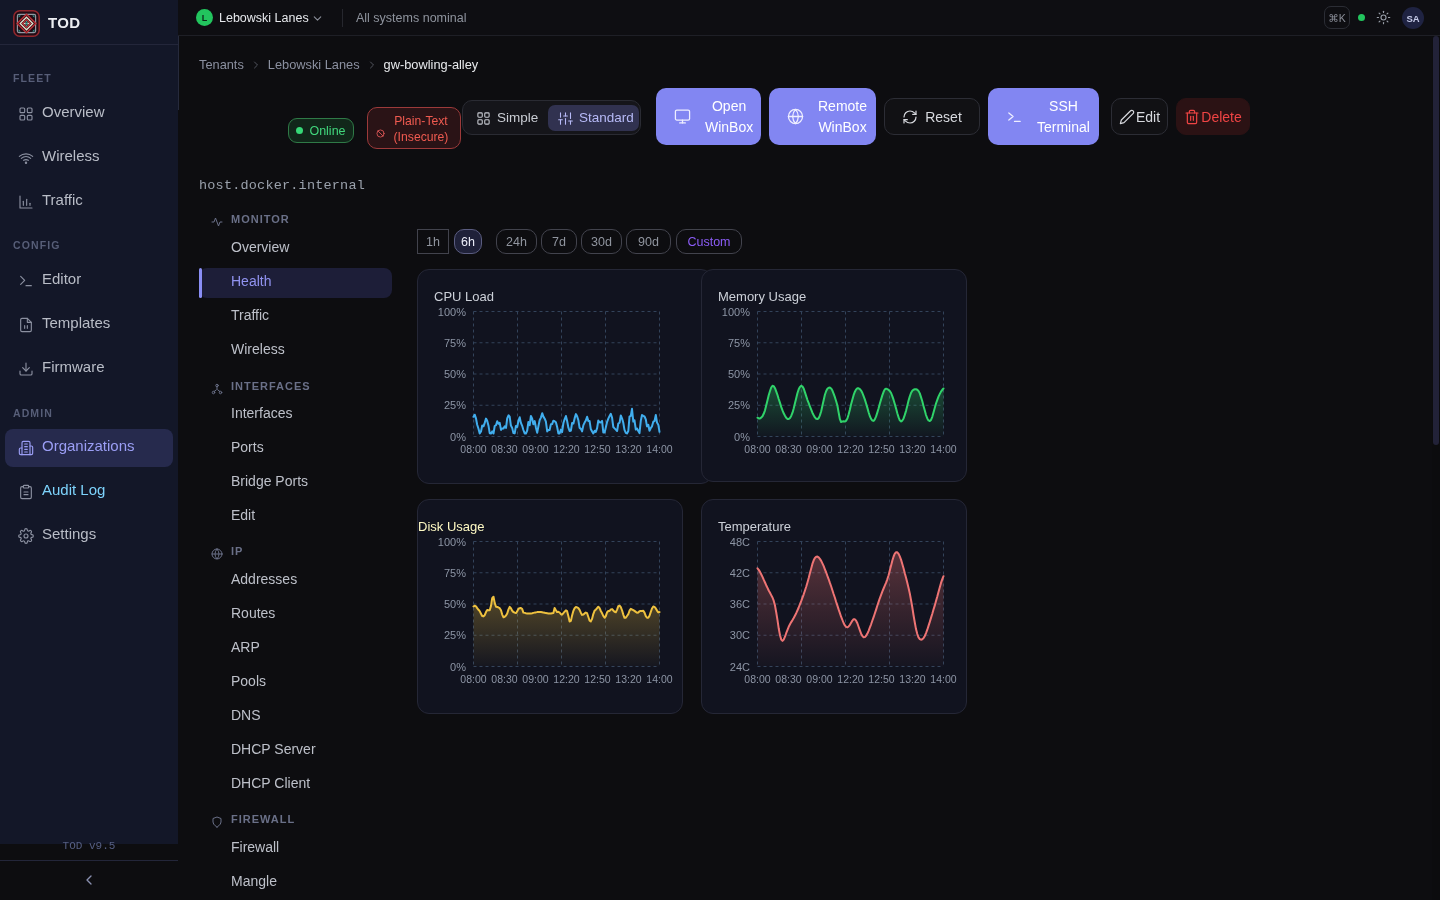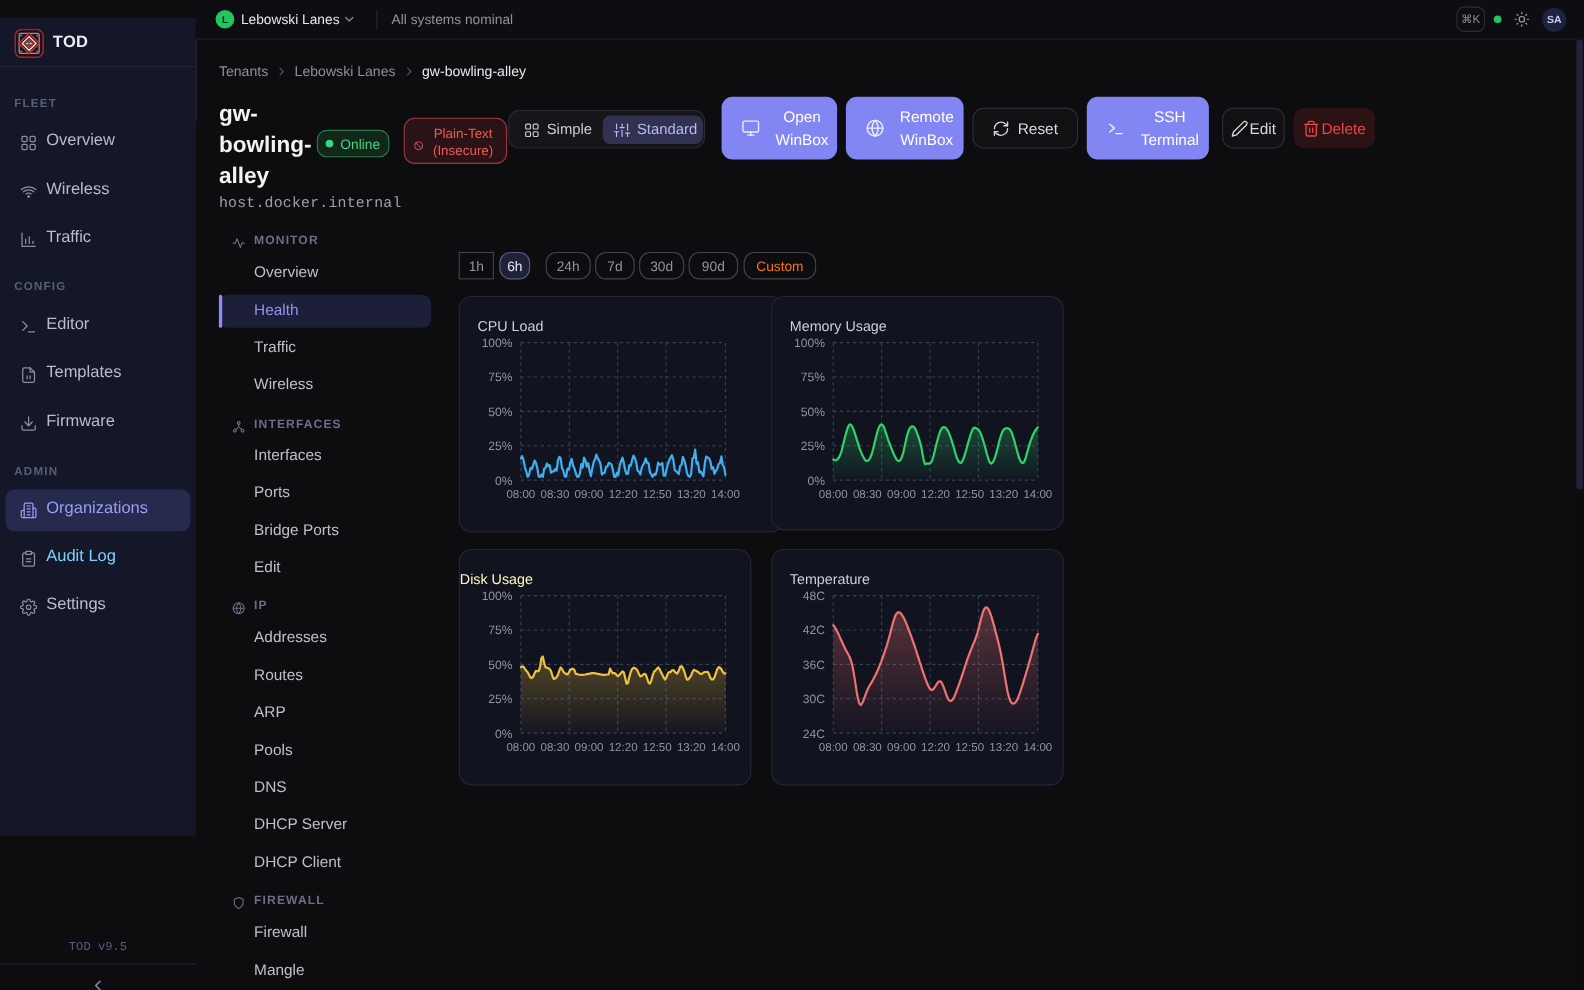--- a/index.html
+++ b/index.html
@@ -1,21 +1,21 @@
 <!DOCTYPE html>
 <html><head><meta charset="utf-8">
 <style>
 * { margin:0; padding:0; box-sizing:border-box; }
 html,body { width:1440px; height:900px; overflow:hidden; background:#0d0d10;
   font-family:"Liberation Sans",sans-serif; -webkit-font-smoothing:antialiased; }
 </style></head>
 <body>
 <div style="position:relative;width:1440px;height:900px">
 
-<div style="position:absolute;left:0;top:16px;width:178px;height:744px;background:#131728">
+<div style="position:absolute;left:0;top:0;width:178px;height:844px;background:#131728">
   <div style="position:absolute;left:13px;top:10px"><svg width="27" height="27" viewBox="0 0 27 27">
 <rect x="0.8" y="0.8" width="25.4" height="25.4" rx="6" fill="#220d16" stroke="#93282e" stroke-width="1.5"></rect>
 <rect x="4.4" y="4.4" width="18.2" height="18.2" rx="1.5" fill="none" stroke="#8f99a2" stroke-width="1.2"></rect>
 <path d="M13.5 4.2 22.8 13.5 13.5 22.8 4.2 13.5Z" fill="none" stroke="#b92f35" stroke-width="1.5"></path>
 <path d="M13.5 7.2 19.8 13.5 13.5 19.8 7.2 13.5Z" fill="none" stroke="#e8e0cd" stroke-width="1.3"></path>
 <path d="M13.5 9.6 17.4 13.5 13.5 17.4 9.6 13.5Z" fill="none" stroke="#c23338" stroke-width="1.2"></path>
 <path d="M10.6 13.5l2-1.2v2.4Z" fill="#f0ead8"></path>
           <path d="M16.4 13.5l-2-1.2v2.4Z" fill="#f0ead8"></path>
 <path d="M13.5 10.6l1 1.7h-2Z" fill="#2fa89e"></path>
           <path d="M13.5 16.4l1-1.7h-2Z" fill="#2fa89e"></path>
@@ -137,21 +137,20 @@
       </span>
   <span>Lebowski Lanes</span>
       <span style="display:flex">
         <svg width="12" height="12" viewBox="0 0 24 24" fill="none" stroke="#52555e" stroke-width="2" stroke-linecap="round" stroke-linejoin="round">
           <path d="m9 18 6-6-6-6"></path>
         </svg>
       </span>
   <span style="color:#e8eaed">gw-bowling-alley</span>
 </div>
 
-<div style="position:absolute;left:199px;top:90px;width:95px;font-size:20.5px;line-height:28px;font-weight:600;color:#f2f3f5">gw-<br>bowling-<br>alley</div>
 <div style="position:absolute;left:199px;top:178px;font-family:'Liberation Mono',monospace;font-size:13.5px;color:#9aa1ac;letter-spacing:0.2px">host.docker.internal</div>
 
 <div style="position:absolute;left:288px;top:118px;width:66px;height:25px;border:1px solid #2f7a47;background:#11271a;border-radius:9px;display:flex;align-items:center;justify-content:center;gap:6px">
   <div style="width:7px;height:7px;border-radius:50%;background:#36d977"></div>
   <div style="font-size:12.5px;color:#41d67c">Online</div>
 </div>
 
 <div style="position:absolute;left:367px;top:107px;width:94px;height:42px;border:1px solid #9c3a3a;background:#2a1316;border-radius:10px">
   <div style="position:absolute;left:8px;top:16px;width:10px;height:10px"><svg width="9" height="9" viewBox="0 0 24 24" fill="none" stroke="#d95555" stroke-width="2.4" stroke-linecap="round" stroke-linejoin="round">
           <circle cx="12" cy="12" r="9.5"></circle>
@@ -274,21 +273,21 @@
     <div style="position:absolute;left:231px;top:813px;font-size:11px;font-weight:600;letter-spacing:1px;color:#6a7088">FIREWALL</div>
     <div style="position:absolute;left:231px;top:839px;font-size:14px;color:#bdc0c9">Firewall</div>
     <div style="position:absolute;left:231px;top:873px;font-size:14px;color:#bdc0c9">Mangle</div>
 
 <div style="position:absolute;left:417px;top:229px;width:32px;height:25px;border:1px solid #42434d;background:transparent;border-radius:0;display:flex;align-items:center;justify-content:center;font-size:12.5px;color:#90959f">1h</div>
     <div style="position:absolute;left:454px;top:229px;width:28px;height:25px;border:1px solid #5a5c80;background:#1f2139;border-radius:10px;display:flex;align-items:center;justify-content:center;font-size:12.5px;color:#eceef8">6h</div>
     <div style="position:absolute;left:496px;top:229px;width:41px;height:25px;border:1px solid #42434d;background:transparent;border-radius:10px;display:flex;align-items:center;justify-content:center;font-size:12.5px;color:#90959f">24h</div>
     <div style="position:absolute;left:541px;top:229px;width:36px;height:25px;border:1px solid #42434d;background:transparent;border-radius:10px;display:flex;align-items:center;justify-content:center;font-size:12.5px;color:#90959f">7d</div>
     <div style="position:absolute;left:581px;top:229px;width:41px;height:25px;border:1px solid #42434d;background:transparent;border-radius:10px;display:flex;align-items:center;justify-content:center;font-size:12.5px;color:#90959f">30d</div>
     <div style="position:absolute;left:626px;top:229px;width:45px;height:25px;border:1px solid #42434d;background:transparent;border-radius:10px;display:flex;align-items:center;justify-content:center;font-size:12.5px;color:#90959f">90d</div>
-    <div style="position:absolute;left:676px;top:229px;width:66px;height:25px;border:1px solid #42434d;background:transparent;border-radius:10px;display:flex;align-items:center;justify-content:center;font-size:12.5px;color:#f97316">Custom</div>
+    <div style="position:absolute;left:676px;top:229px;width:66px;height:25px;border:1px solid #42434d;background:transparent;border-radius:10px;display:flex;align-items:center;justify-content:center;font-size:12.5px;color:#8b5cf6">Custom</div>
 <div style="position:absolute;left:417px;top:269px;width:296px;height:215px;background:#11131f;border:1px solid #252736;border-radius:12px">
       <div style="position:absolute;left:16px;top:19px;font-size:13px;color:#ccd0d8;font-weight:500">CPU Load</div>
       <svg width="266" height="215" viewBox="0 0 266 215" style="position:absolute;left:0;top:0">
 <defs>
           <linearGradient id="gc" x1="0" y1="0" x2="0" y2="1">
 <stop offset="0" stop-color="#41aeee" stop-opacity="0.2"></stop>
 <stop offset="1" stop-color="#41aeee" stop-opacity="0.0"></stop>
           </linearGradient>
         </defs>
 <g stroke="#33435a" stroke-width="1" stroke-dasharray="3 3" fill="none">

